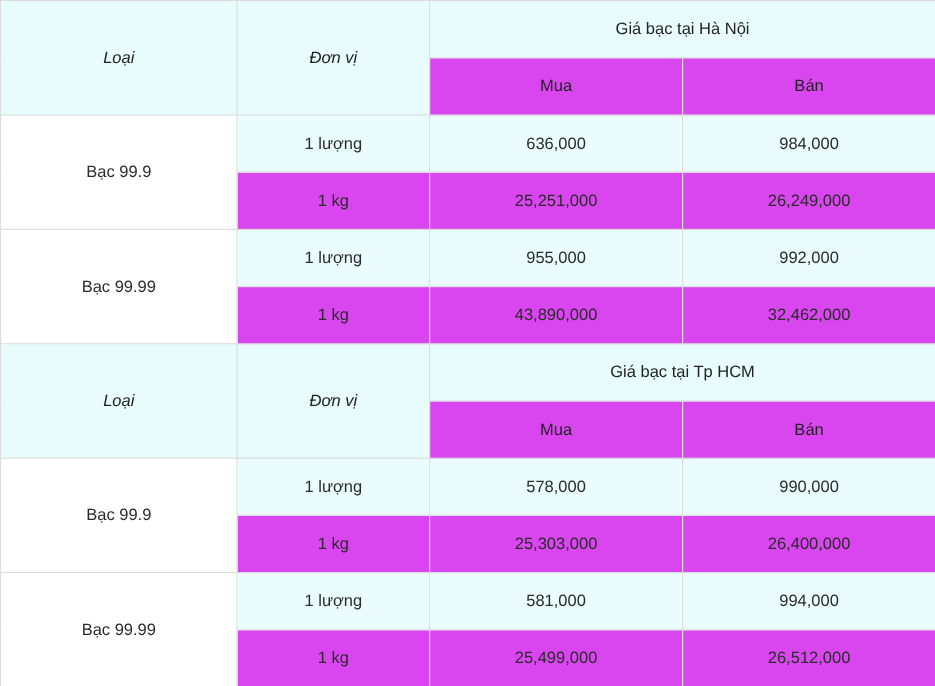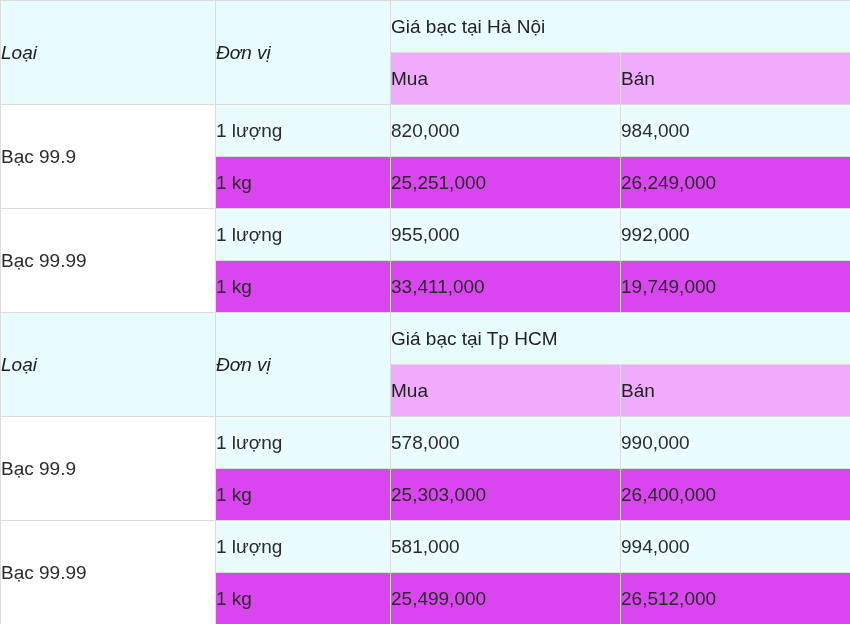--- a/index.html
+++ b/index.html
@@ -16,21 +16,22 @@
     overflow: hidden;
   }
   .price-table {
     width: 850px;
     border-collapse: collapse;
     table-layout: fixed;
   }
   .price-table td, .price-table th {
     border: 1px solid #dcdcdc;
     font-weight: normal;
-    font-size: 19px;
+    font-size: 15px;
+    text-align: center;
     vertical-align: middle;
     padding: 0;
     height: 52px;
   }
   .col-loai { width: 215px; }
   .col-donvi { width: 175px; }
   .col-mua  { width: 230px; }
   .col-ban  { width: 230px; }
 
   .hdr-cell {
@@ -41,21 +42,21 @@
     font-style: italic;
   }
   .hdr-group {
     background: #e8fbfd;
     font-weight: bold;
     font-size: 13px;
     color: #222;
     height: 48px;
   }
   .hdr-sub {
-    background: #f0abfc;
+    background: #d946ef;
     font-weight: bold;
     font-size: 13px;
     color: #222;
     height: 52px;
   }
   .row-alt td { background: #eafcfd; }
   .row-plain td { background: #d946ef; }
   .cell-type {
     background: #ffffff;
     font-size: 13px;
@@ -84,39 +85,39 @@
       <td class="hdr-group" colspan="2">Giá bạc tại Hà Nội</td>
     </tr>
     <tr>
       <td class="hdr-sub">Mua</td>
       <td class="hdr-sub">Bán</td>
     </tr>
 
     <tr class="row-alt">
       <td class="cell-type" rowspan="2" style="background:#ffffff">Bạc 99.9</td>
       <td class="unit">1 lượng</td>
-      <td class="val">820,000</td>
+      <td class="val">636,000</td>
       <td class="val">984,000</td>
     </tr>
     <tr class="row-plain">
       <td class="unit">1 kg</td>
       <td class="val">25,251,000</td>
       <td class="val">26,249,000</td>
     </tr>
 
     <tr class="row-alt">
       <td class="cell-type" rowspan="2" style="background:#ffffff">Bạc 99.99</td>
       <td class="unit">1 lượng</td>
       <td class="val">955,000</td>
       <td class="val">992,000</td>
     </tr>
     <tr class="row-plain">
       <td class="unit">1 kg</td>
-      <td class="val">33,411,000</td>
-      <td class="val">19,749,000</td>
+      <td class="val">43,890,000</td>
+      <td class="val">32,462,000</td>
     </tr>
 
     <tr>
       <td class="hdr-cell" rowspan="2">Loại</td>
       <td class="hdr-cell" rowspan="2">Đơn vị</td>
       <td class="hdr-group" colspan="2">Giá bạc tại Tp HCM</td>
     </tr>
     <tr>
       <td class="hdr-sub">Mua</td>
       <td class="hdr-sub">Bán</td>

